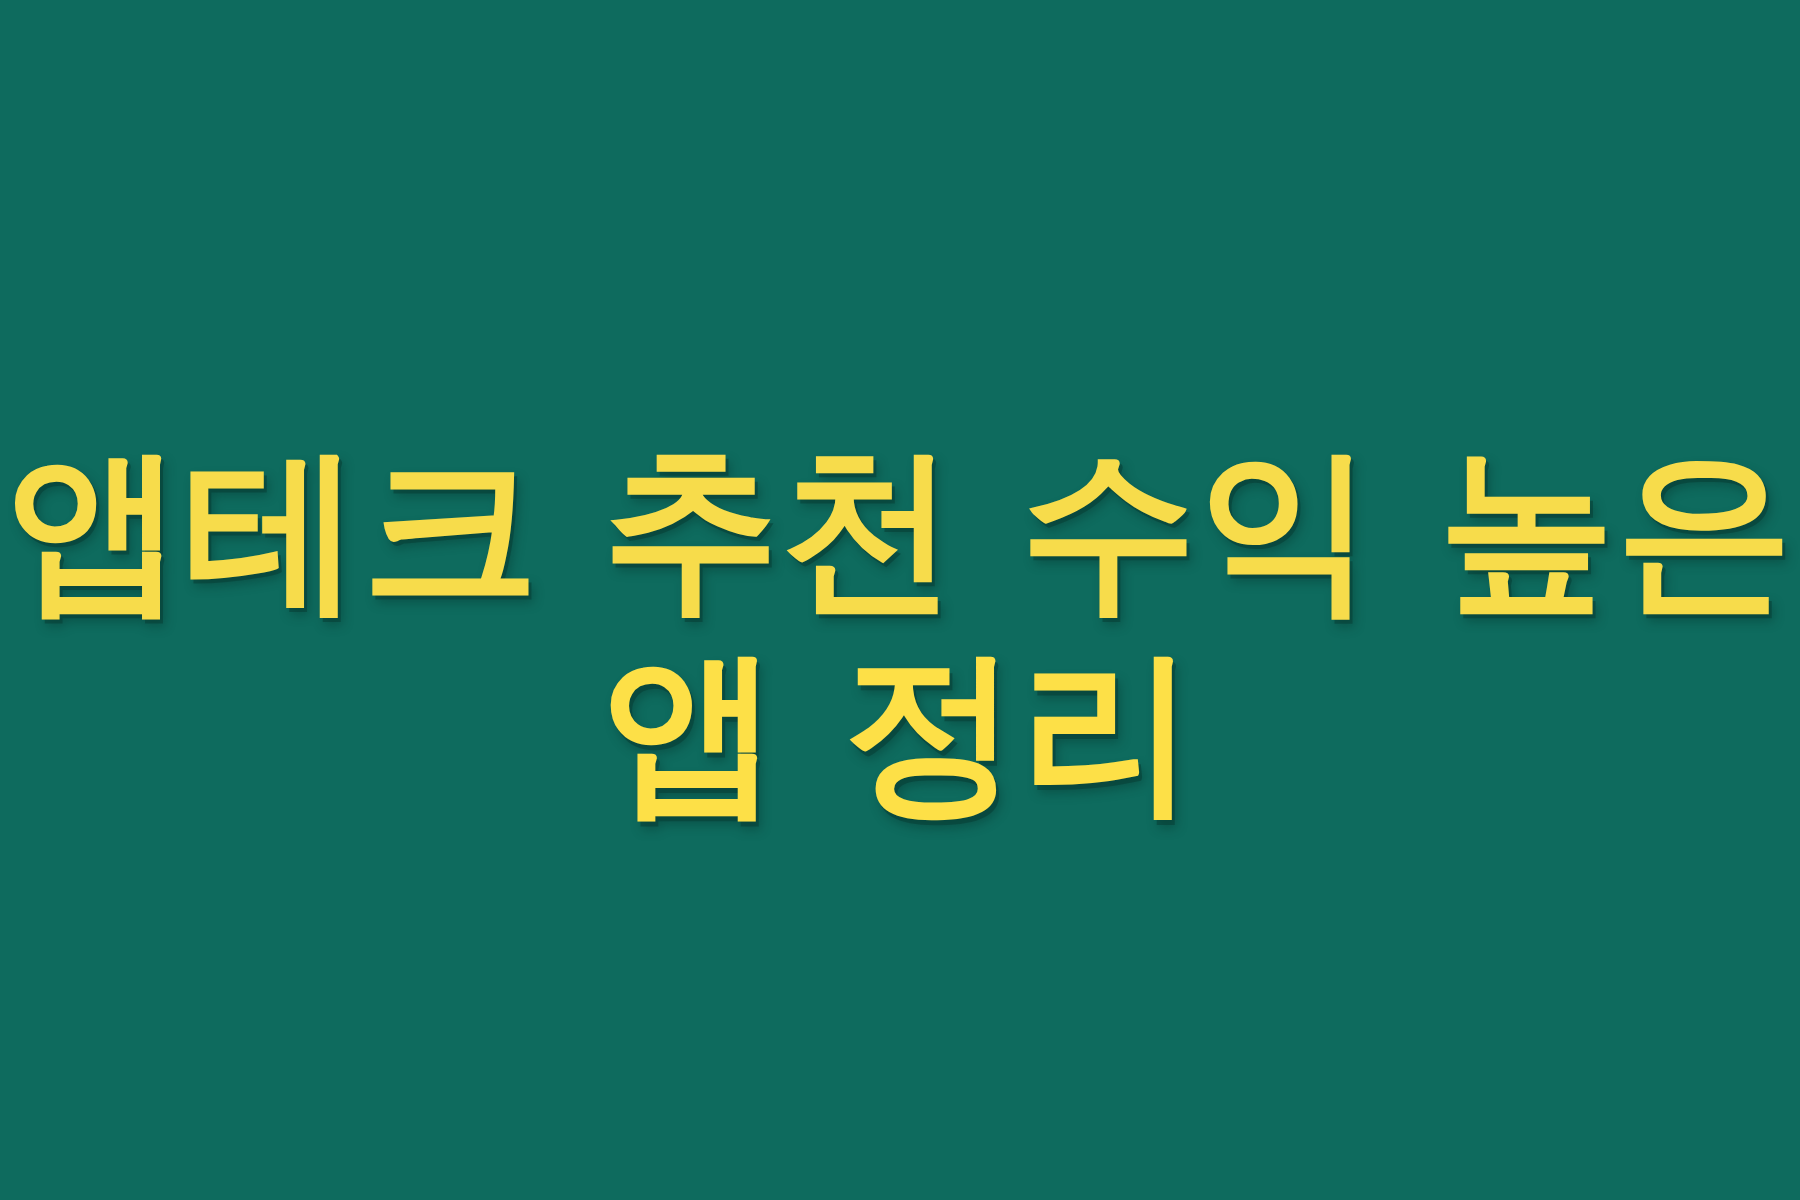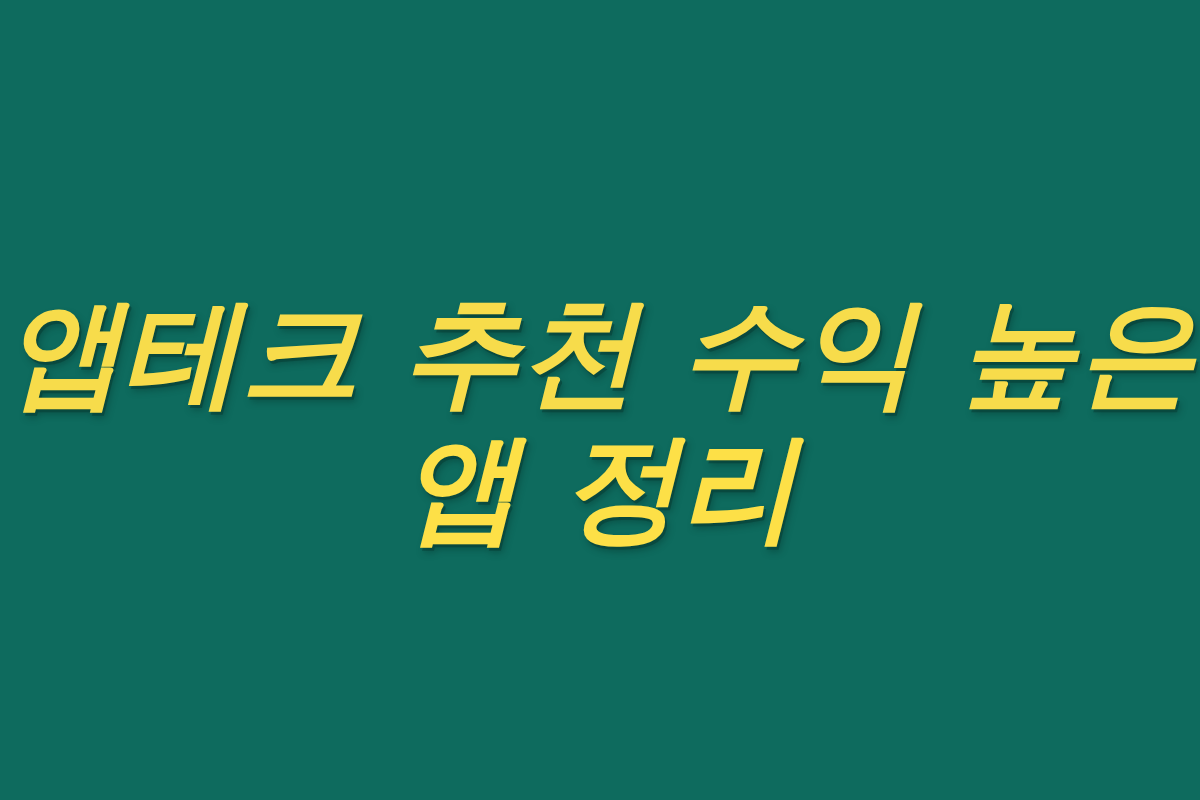--- a/index.html
+++ b/index.html
@@ -25,21 +25,20 @@
     justify-content: center;
     box-sizing: border-box;
     user-select: none;
   }
 
   #title-block {
     width: 100%;
     text-align: center;
     
     transform: translateY(20px);
-    font-style: italic;
   }
 
   .title-line {
     display: block;
     color: #f7dc4b;
     font-family: "DejaVu Sans", "Liberation Sans", sans-serif;
     font-weight: 700;
     font-size: 118px;
     line-height: 135px;
     letter-spacing: 0.5px;

